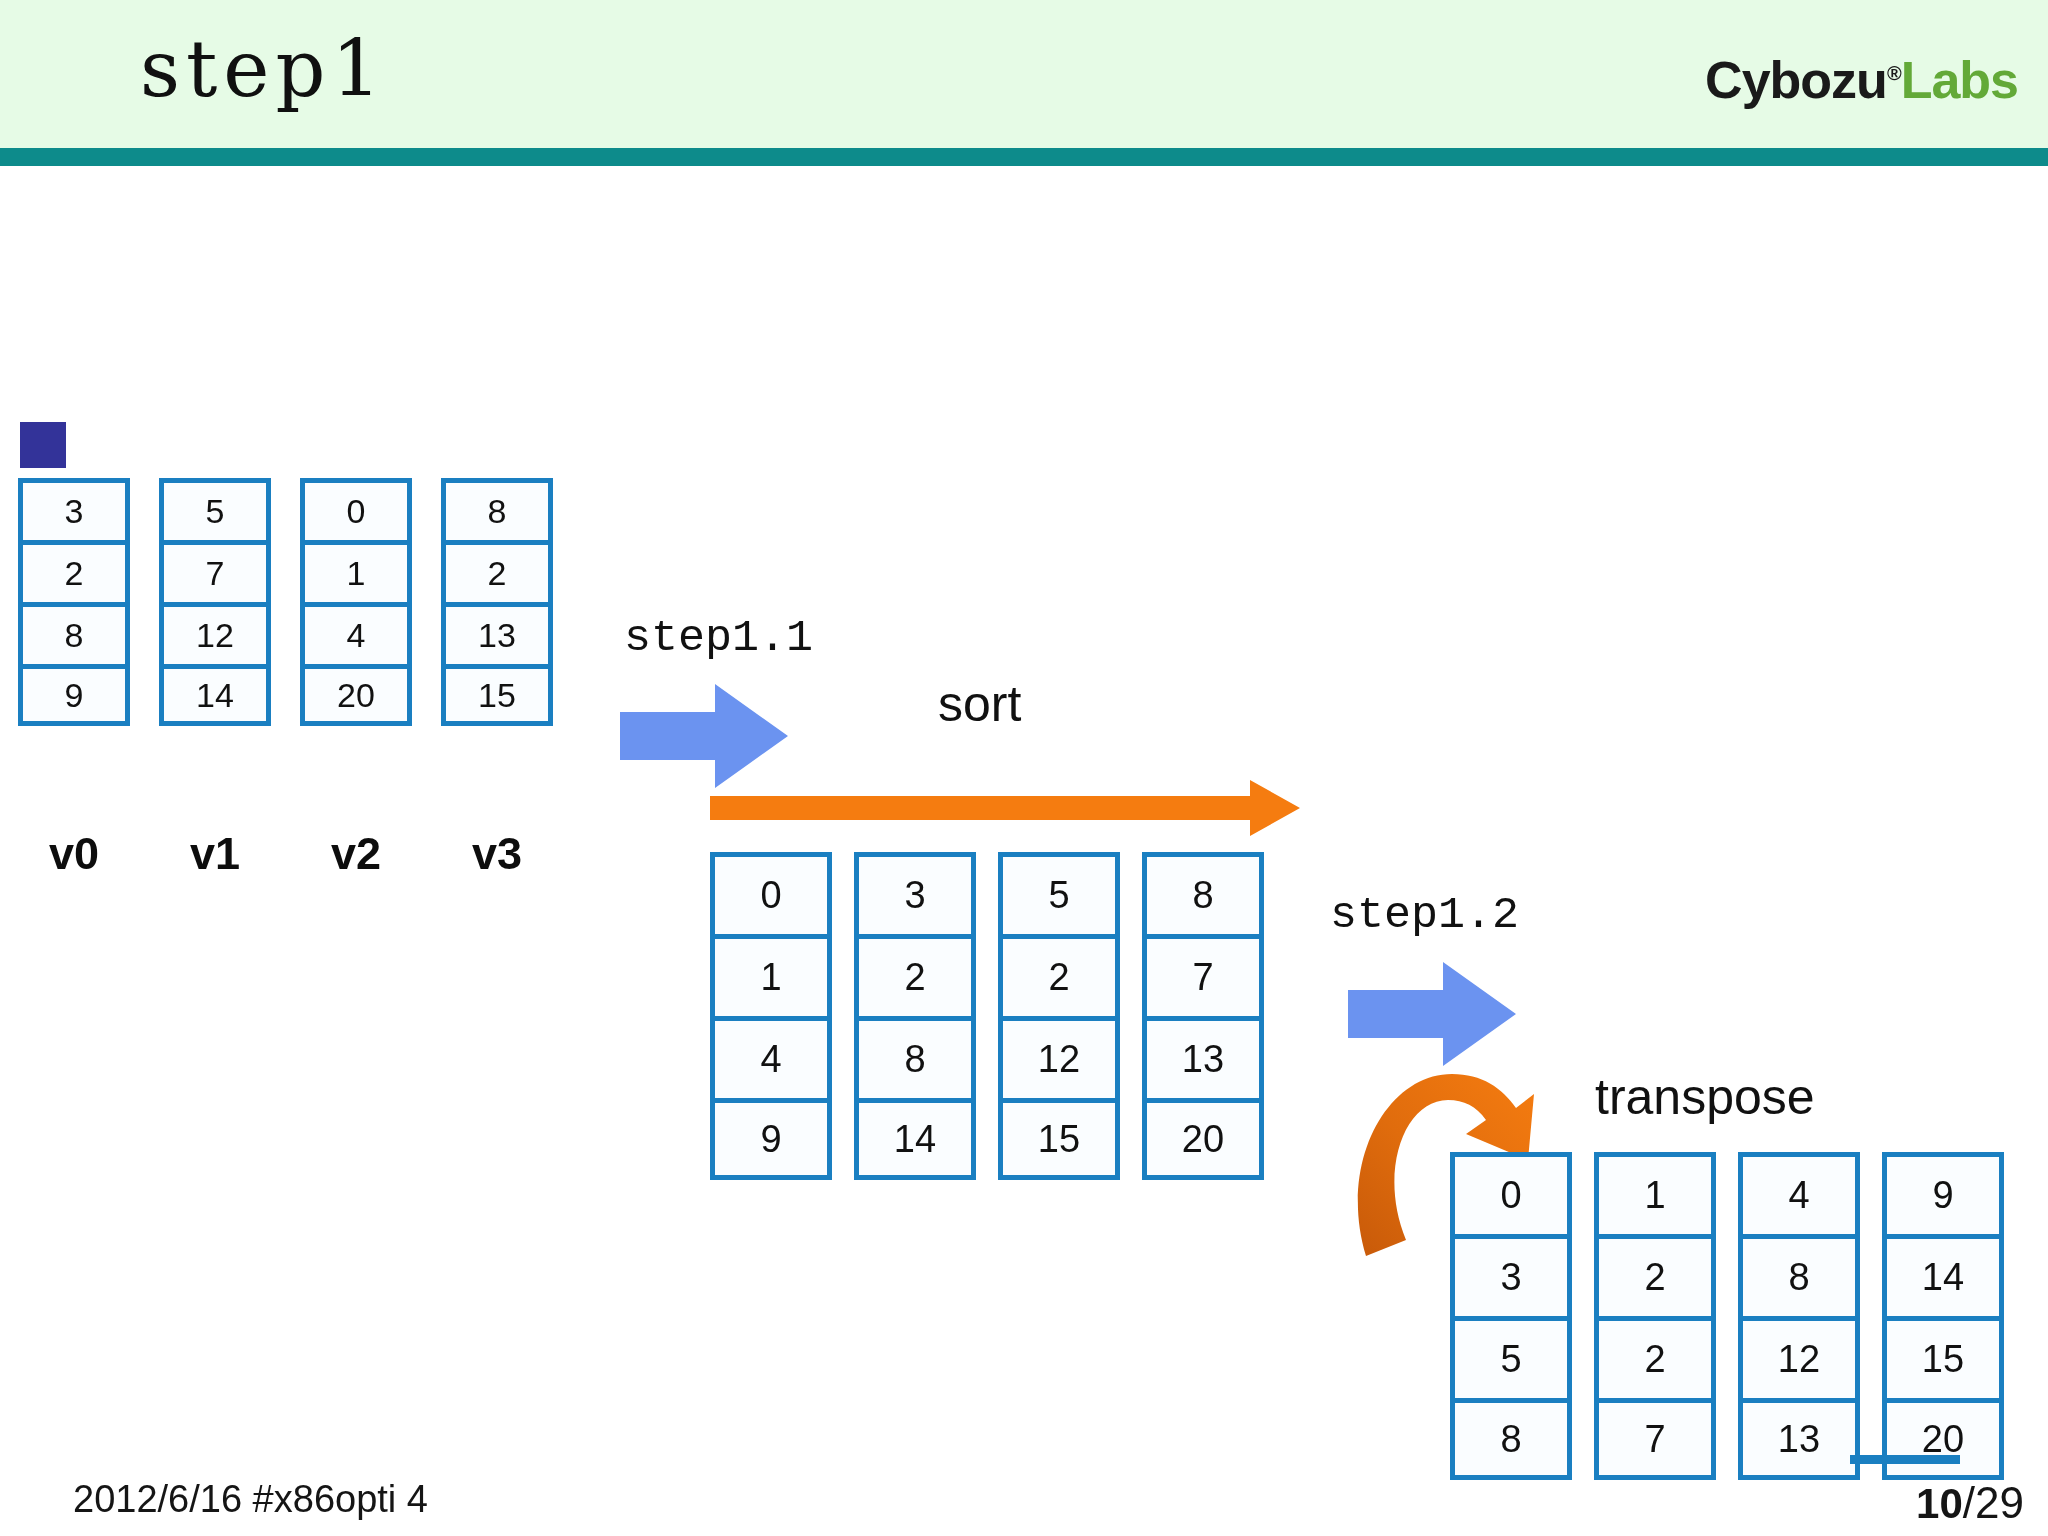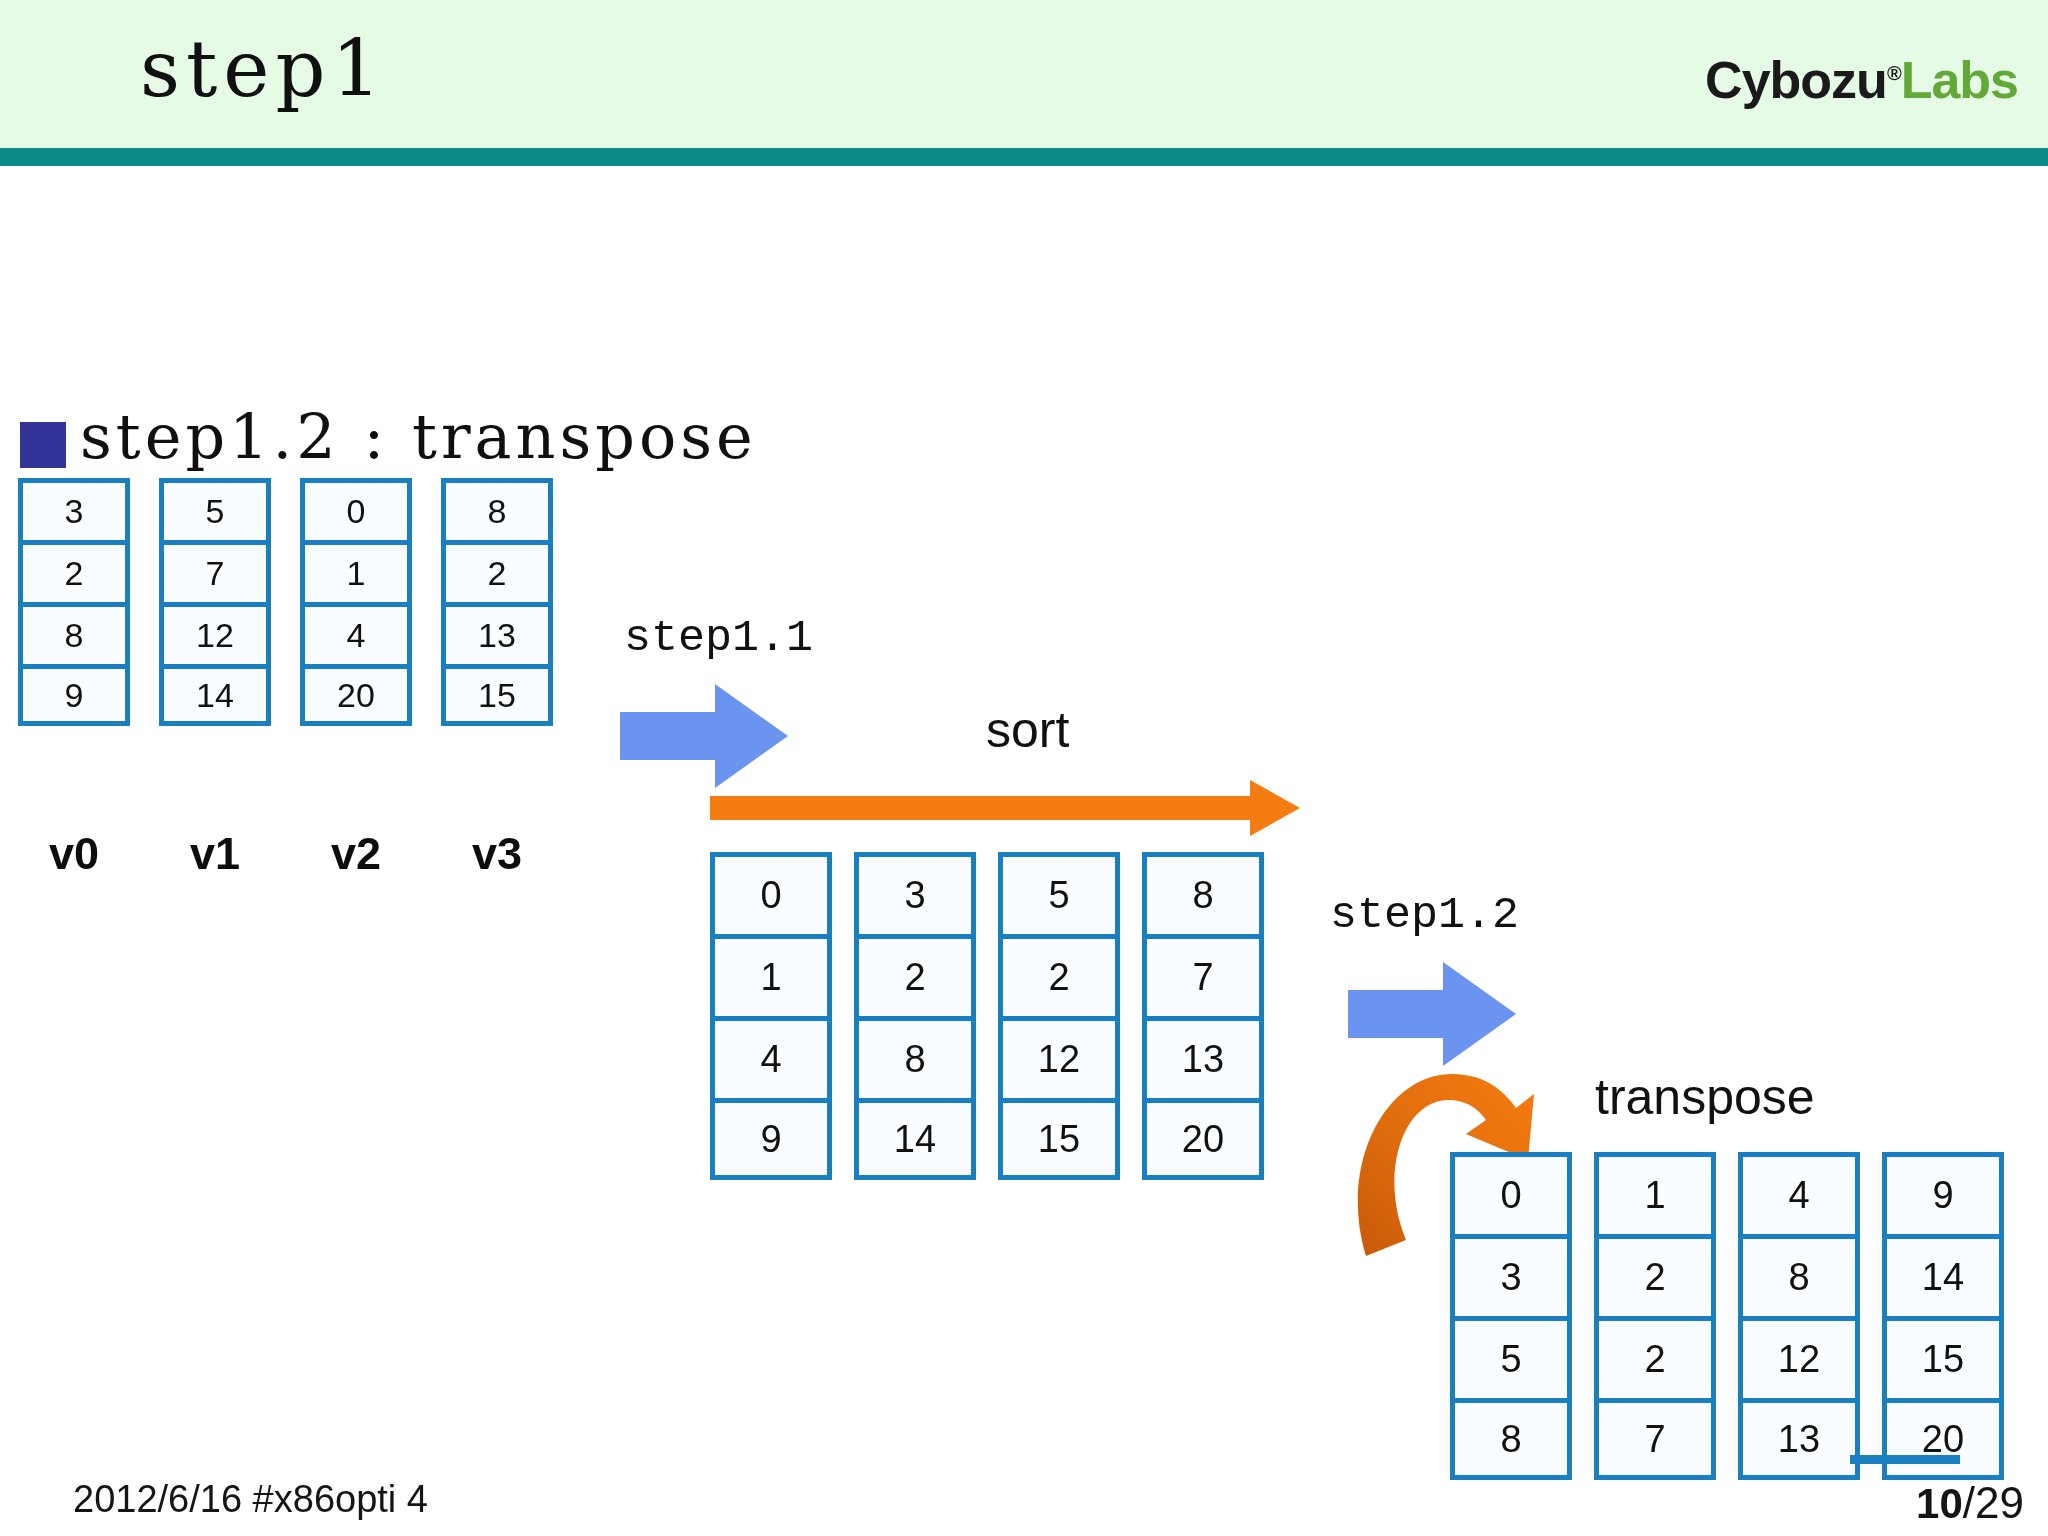--- a/index.html
+++ b/index.html
@@ -150,21 +150,21 @@
   #step11-label { left: 624px; top: 613px; }
   #step12-label { left: 1330px; top: 890px; }
 
   .op-label {
     position: absolute;
     font-family: "Liberation Sans", sans-serif;
     font-size: 50px;
     color: #111111;
     white-space: nowrap;
   }
-  #sort-label      { left: 938px; top: 701px; margin-left: 48px; }
+  #sort-label      { left: 938px; top: 675px; }
   #transpose-label { left: 1595px; top: 1068px; }
 
   
   .blue-arrow { position: absolute; }
   #blue-arrow-1 { left: 620px; top: 682px; width: 170px; height: 108px; }
   #blue-arrow-2 { left: 1348px; top: 960px; width: 170px; height: 108px; }
 
   #orange-straight-arrow {
     position: absolute;
     left: 710px;
@@ -221,21 +221,20 @@
 
   <div id="page-title">step1</div>
 
   <div id="brand-logo">
     <span class="brand-dark">Cybozu</span><span class="brand-reg">®</span><span class="brand-green">Labs</span>
   </div>
 
 
   <div class="bullet-row" id="bullet-2">
     <div class="bullet-mark"></div>
-    <div class="bullet-text">step1.2 : transpose</div>
   </div>
 
   <div class="array-group" id="array-group-1">
     <div class="array-col">
       <div class="array-cell">3</div>
       <div class="array-cell">2</div>
       <div class="array-cell">8</div>
       <div class="array-cell">9</div>
     </div>
     <div class="array-col">

